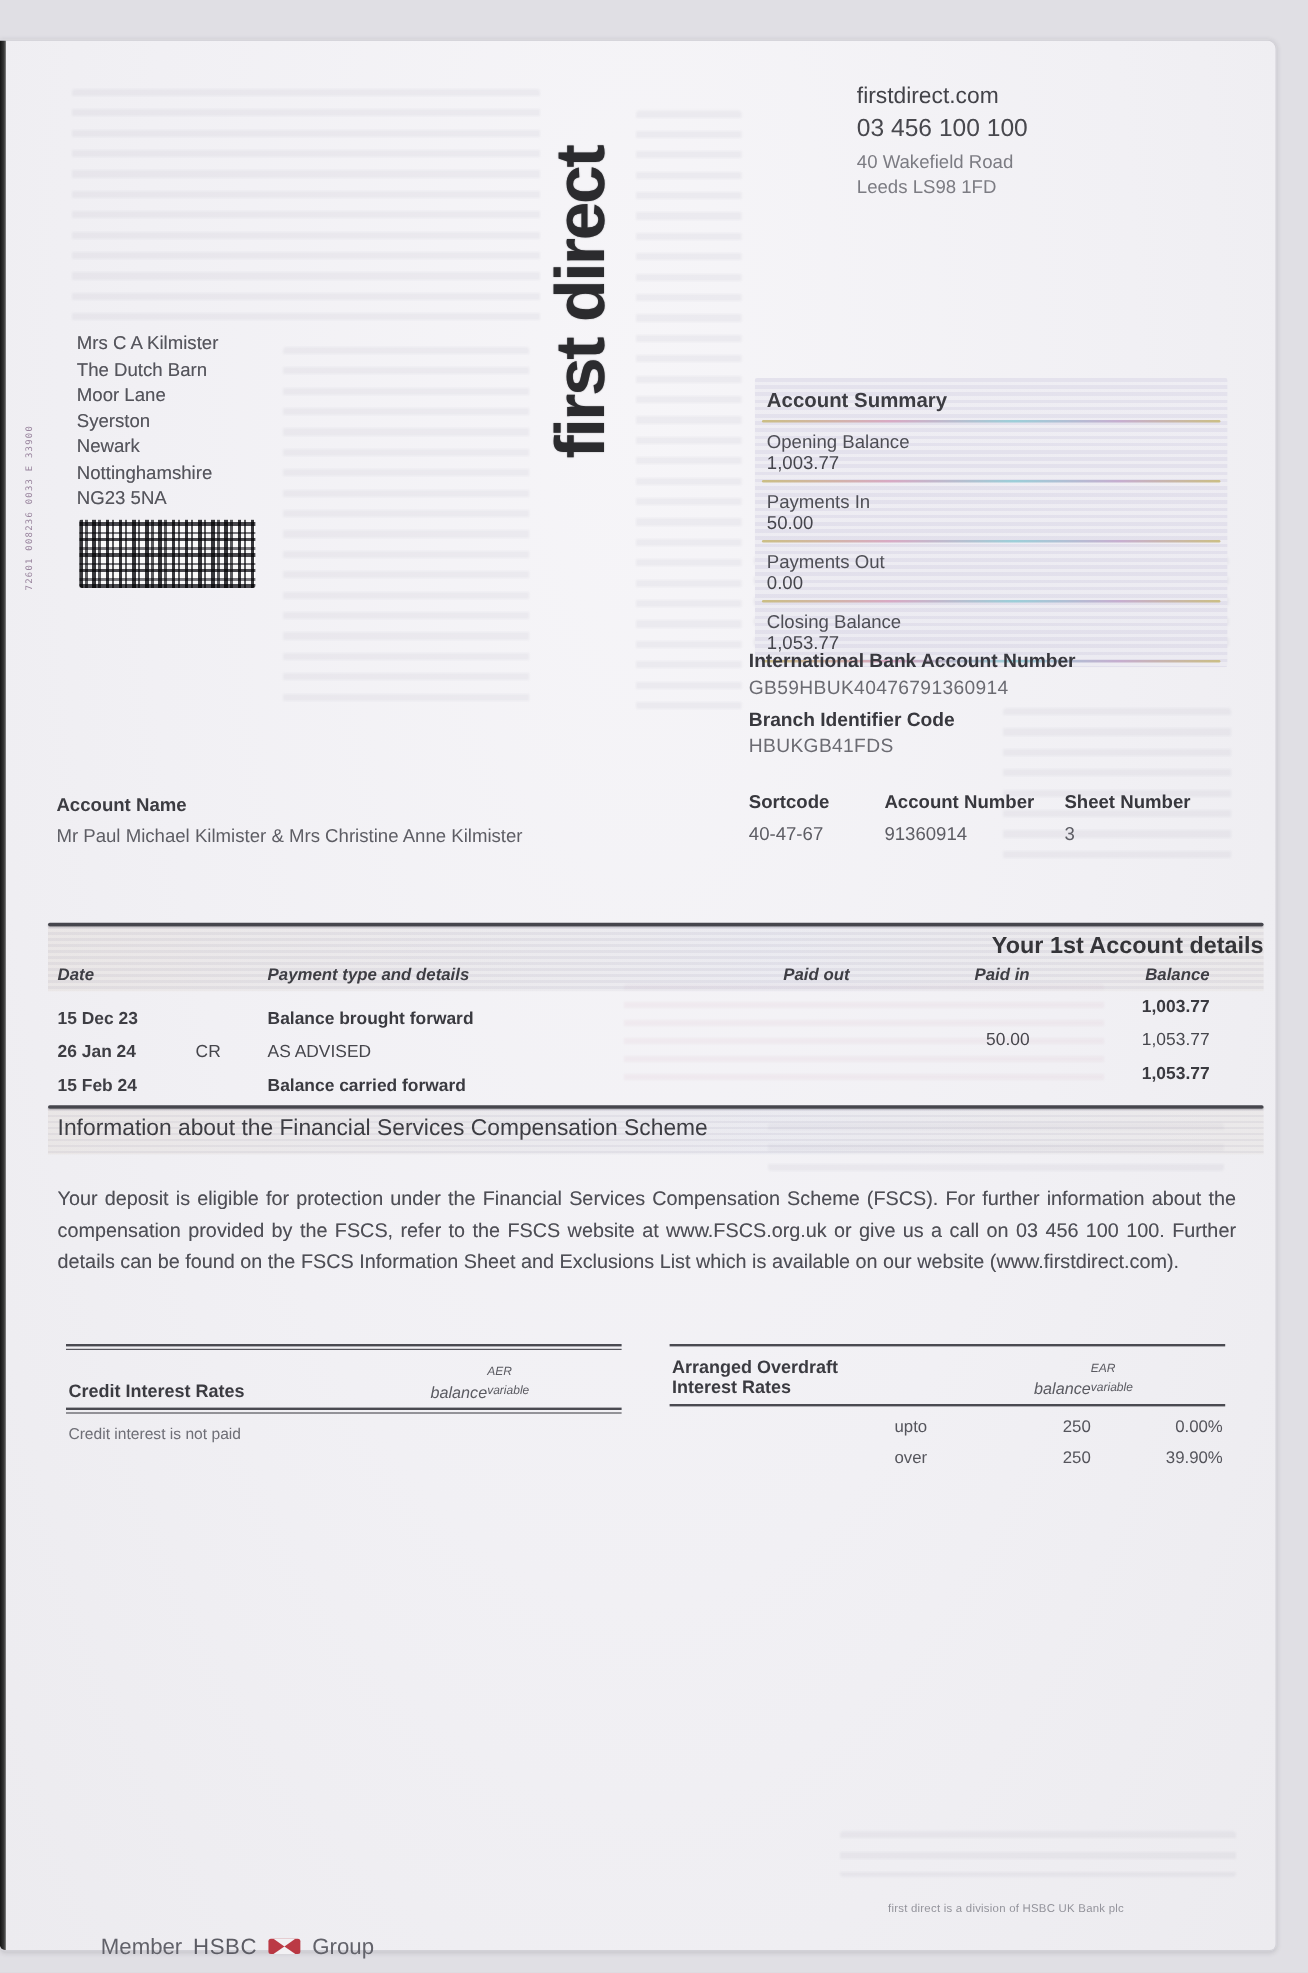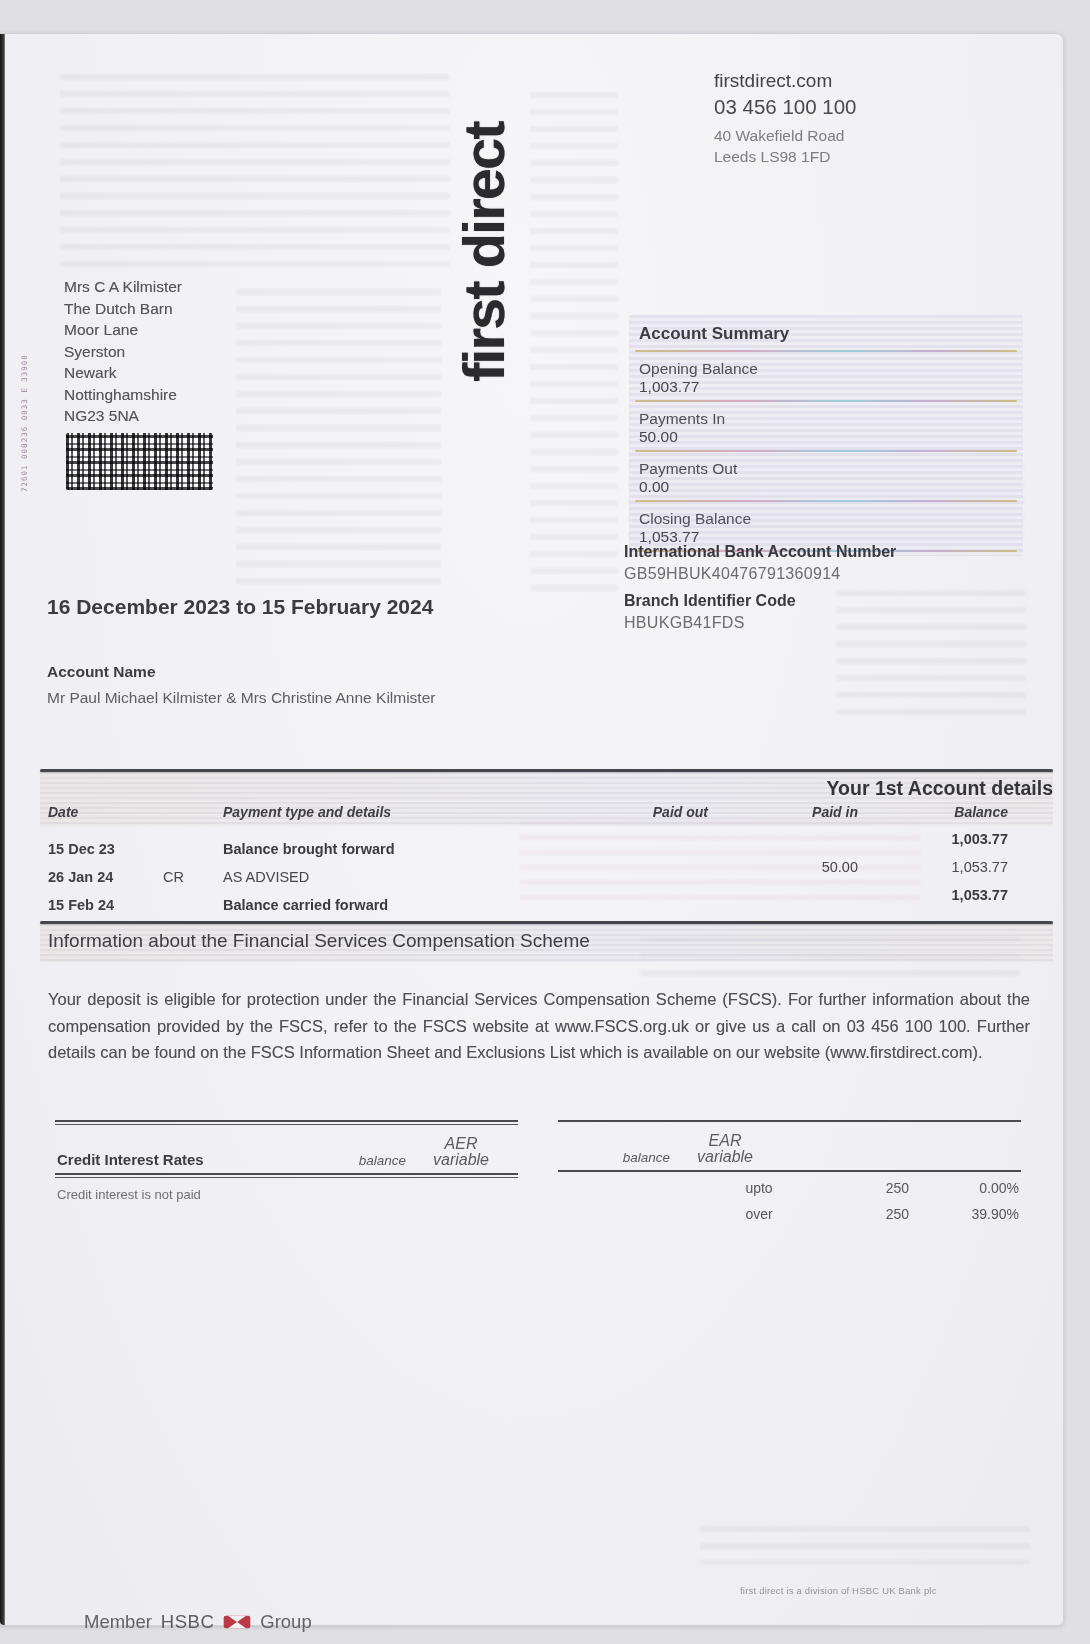--- a/index.html
+++ b/index.html
@@ -116,21 +116,21 @@
   }
 
   
   .rates { position:absolute; left:55px; top:1086px; width:966px; display:flex; gap:40px; }
   .rtable { flex:1; }
   .rule-dbl { border-top:2px solid #4a4a51; border-bottom:1px solid #55555c; height:5px; }
   .rule-one { height:2px; background:#4a4a51; }
   .rhead { display:flex; align-items:flex-end; padding:8px 2px 5px; min-height:48px; }
   .rhead .t { font-size:15px; font-weight:bold; color:#3b3b41; line-height:17px; flex:1; }
   .rhead .bal { font-size:13.5px; font-style:italic; color:#5a5a61; width:110px; text-align:right; }
-  .rhead .rate { font-size:16px; font-style:italic; color:#5a5a61; width:110px; text-align:center; line-height:16px; }
+  .rhead .rate { font-size:10px; font-style:italic; color:#5a5a61; width:110px; text-align:left; line-height:16px; }
   .rnote { font-size:13px; color:#6e6e76; padding:9px 2px; }
   .rrow { display:grid; grid-template-columns:1fr 80px 110px 110px; font-size:14px; color:#55555c; padding:8px 2px 2px; }
   .rrow .q { grid-column:2; text-align:center; }
   .rrow .b2 { text-align:right; }
   .rrow .r2 { text-align:right;padding-left:12px; }
 
   .member { position:absolute; left:84px; top:1577px; display:flex; align-items:center; gap:9px; font-size:18.5px; color:#62626a; }
   .member .hsbc { letter-spacing:.5px; color:#5c5c64; }
   .member svg { display:block; }
   .division { position:absolute; left:740px; top:1551px; font-size:9.5px; color:#93939b; letter-spacing:.2px; }
@@ -199,27 +199,34 @@
     <div class="rule-rainbow"></div>
   </div>
 
   <div class="iban-block">
     <div class="lbl">International Bank Account Number</div>
     <div class="val">GB59HBUK40476791360914</div>
     <div class="lbl">Branch Identifier Code</div>
     <div class="val">HBUKGB41FDS</div>
   </div>
 
-  <div class="period">16 December 2023 to 15 February 2024</div>
 
   <div class="acct-name">
     <div class="lbl">Account Name</div>
     <div class="val">Mr Paul Michael Kilmister &amp;  Mrs Christine Anne Kilmister</div>
   </div>
 
+  <div class="acct-cols">
+    <div class="h">Sortcode</div>
+    <div class="h">Account Number</div>
+    <div class="h">Sheet Number</div>
+    <div class="v">40-47-67</div>
+    <div class="v">91360914</div>
+    <div class="v">3</div>
+  </div>
 
   <div class="tx-section">
     <div class="rule-heavy"></div>
     <div class="band">
       <div class="tx-title">Your 1st Account details</div>
       <div class="tx-grid tx-head">
         <span>Date</span>
         <span></span>
         <span>Payment type and details</span>
         <span class="t-right">Paid out</span>
@@ -274,20 +281,24 @@
           <div>variable</div>
         </div>
       </div>
       <div class="rule-dbl"></div>
       <div class="rnote">Credit interest is not paid</div>
     </div>
 
     <div class="rtable">
       <div class="rule-one"></div>
       <div class="rhead">
+        <div class="t">
+          <div>Arranged Overdraft</div>
+          <div>Interest Rates</div>
+        </div>
         <div class="bal">balance</div>
         <div class="rate">
           <div>EAR</div>
           <div>variable</div>
         </div>
       </div>
       <div class="rule-one"></div>
       <div class="rrow">
         <span class="q">upto</span>
         <span class="b2">250</span>

